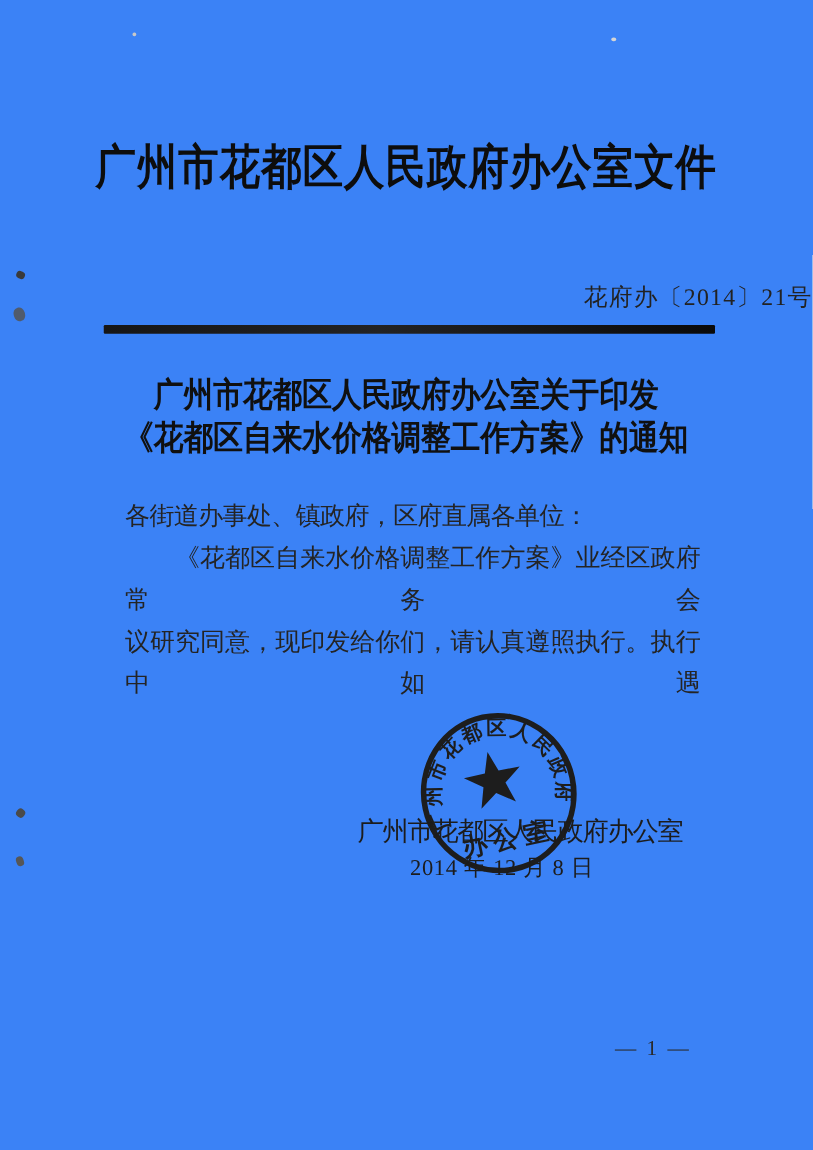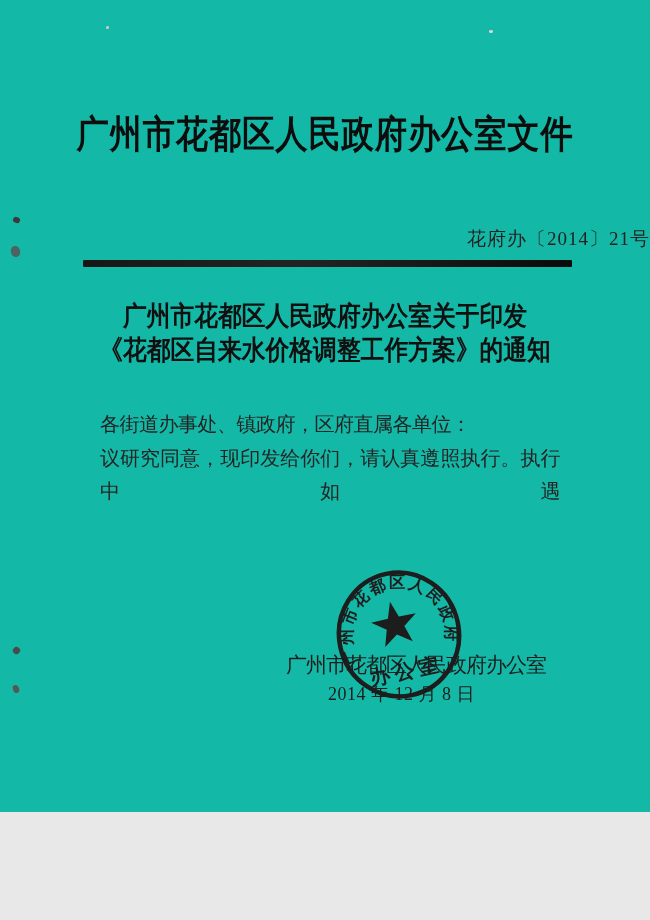--- a/index.html
+++ b/index.html
@@ -1,20 +1,20 @@
 <!DOCTYPE html>
 <html><head>
 <meta charset="utf-8">
 <style>
   html,body{margin:0;padding:0;background:#e8e8e8;}
   .page{
     position:relative;
-    width:650px;height:812px;
+    width:650px;height:920px;
     margin:0 auto;
-    background:#14b8a6;
+    background:#3b82f6;
     overflow:hidden;
     font-family:"Liberation Serif","DejaVu Serif",serif;
     color:#1a1a1a;
   }
   
   .header-title{
     position:absolute;top:110px;left:0;width:650px;
     text-align:center;
     font-size:38px;font-weight:bold;line-height:48px;
     letter-spacing:1px;
@@ -38,21 +38,21 @@
   .notice-title{
     position:absolute;top:299px;left:0;width:650px;
     text-align:center;
     font-size:27px;font-weight:bold;line-height:34px;
     transform:scaleX(0.88);transform-origin:50% 50%;
     color:#101010;
     white-space:nowrap;
   }
   
   .body-text{
-    position:absolute;left:100px;top:408px;width:460px;
+    position:absolute;left:100px;top:397px;width:460px;
     font-size:20px;line-height:33.5px;
     color:#242424;
     letter-spacing:-0.5px;
   }
   .body-text .line{min-height:33.5px;}
   .body-text .indent{text-indent:2em;}
   .body-text .justify{text-align:justify;text-align-last:justify;}
   
   .signature{
     position:absolute;left:286px;top:651px;
@@ -100,20 +100,21 @@
   <div class="doc-number">花府办〔2014〕21号</div>
   <div class="rule"></div>
 
   <div class="notice-title">
     <div>广州市花都区人民政府办公室关于印发</div>
     <div>《花都区自来水价格调整工作方案》的通知</div>
   </div>
 
   <div class="body-text">
     <div class="line">各街道办事处、镇政府，区府直属各单位：</div>
+    <div class="line indent justify">《花都区自来水价格调整工作方案》业经区政府常务会</div>
     <div class="line justify">议研究同意，现印发给你们，请认真遵照执行。执行中如遇</div>
   </div>
 
   <svg class="seal" viewBox="0 0 132 136">
     <g transform="rotate(-12 66 68)">
       <ellipse cx="66" cy="68" rx="60" ry="62" fill="none" stroke="#1d1d1d" stroke-width="4.5"></ellipse>
       <path id="sealArc" d="M 21.8 84.1 A 47 47 0 1 1 110.2 84.1" fill="none"></path>
       <polygon fill="#1d1d1d" points="64,34 69.6,50.3 86.8,50.6 73.0,60.9 78.1,77.4 64,67.5 49.9,77.4 55.0,60.9 41.2,50.6 58.4,50.3"></polygon>
       <text font-size="16" font-weight="bold" fill="#1d1d1d" letter-spacing="2.5">
         <textPath href="#sealArc" startOffset="50%" text-anchor="middle">广州市花都区人民政府</textPath>

